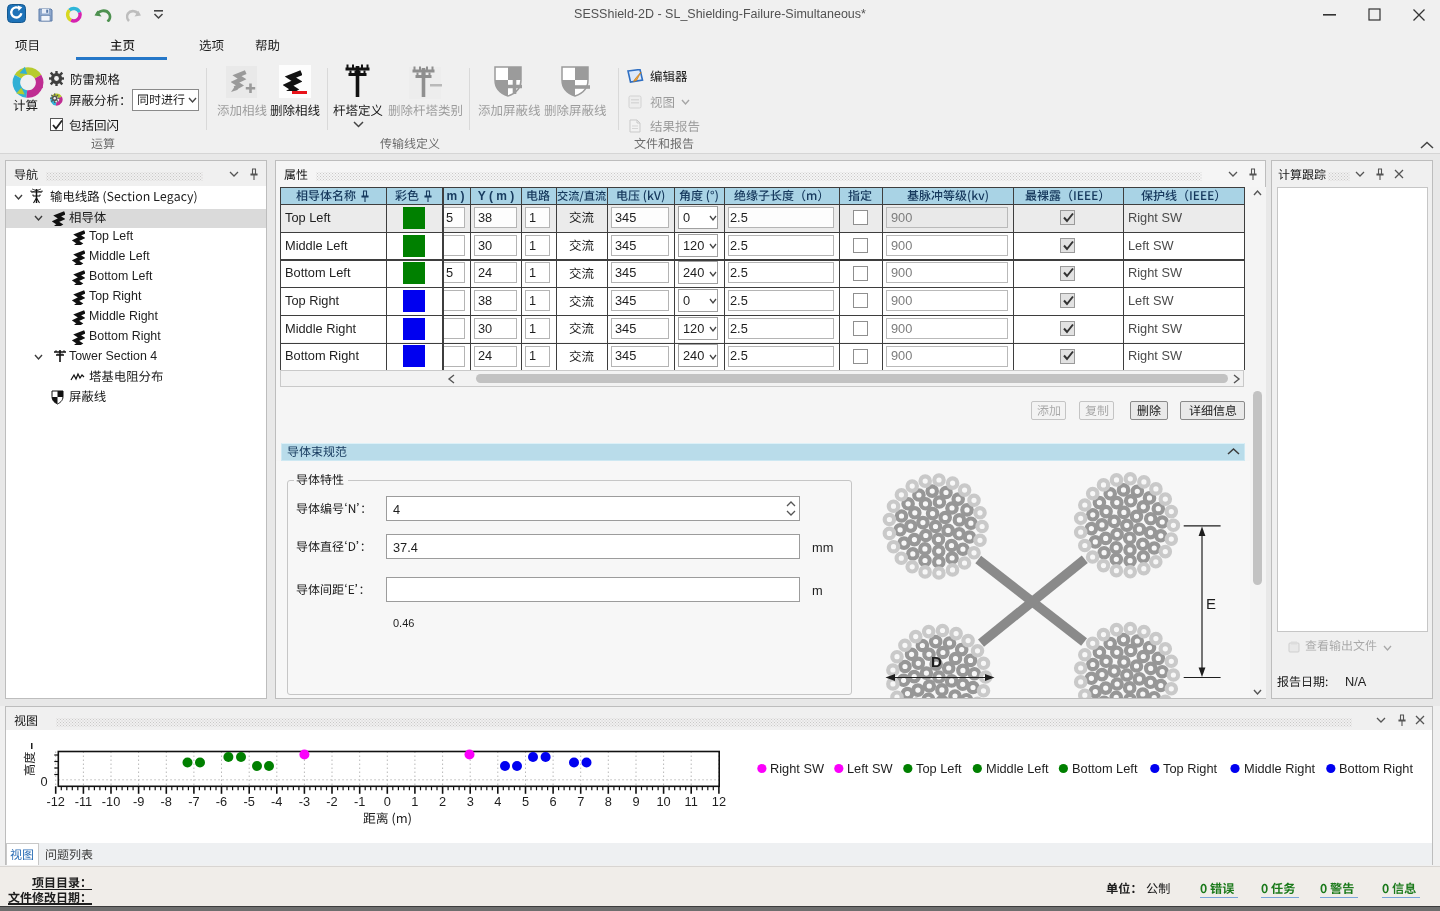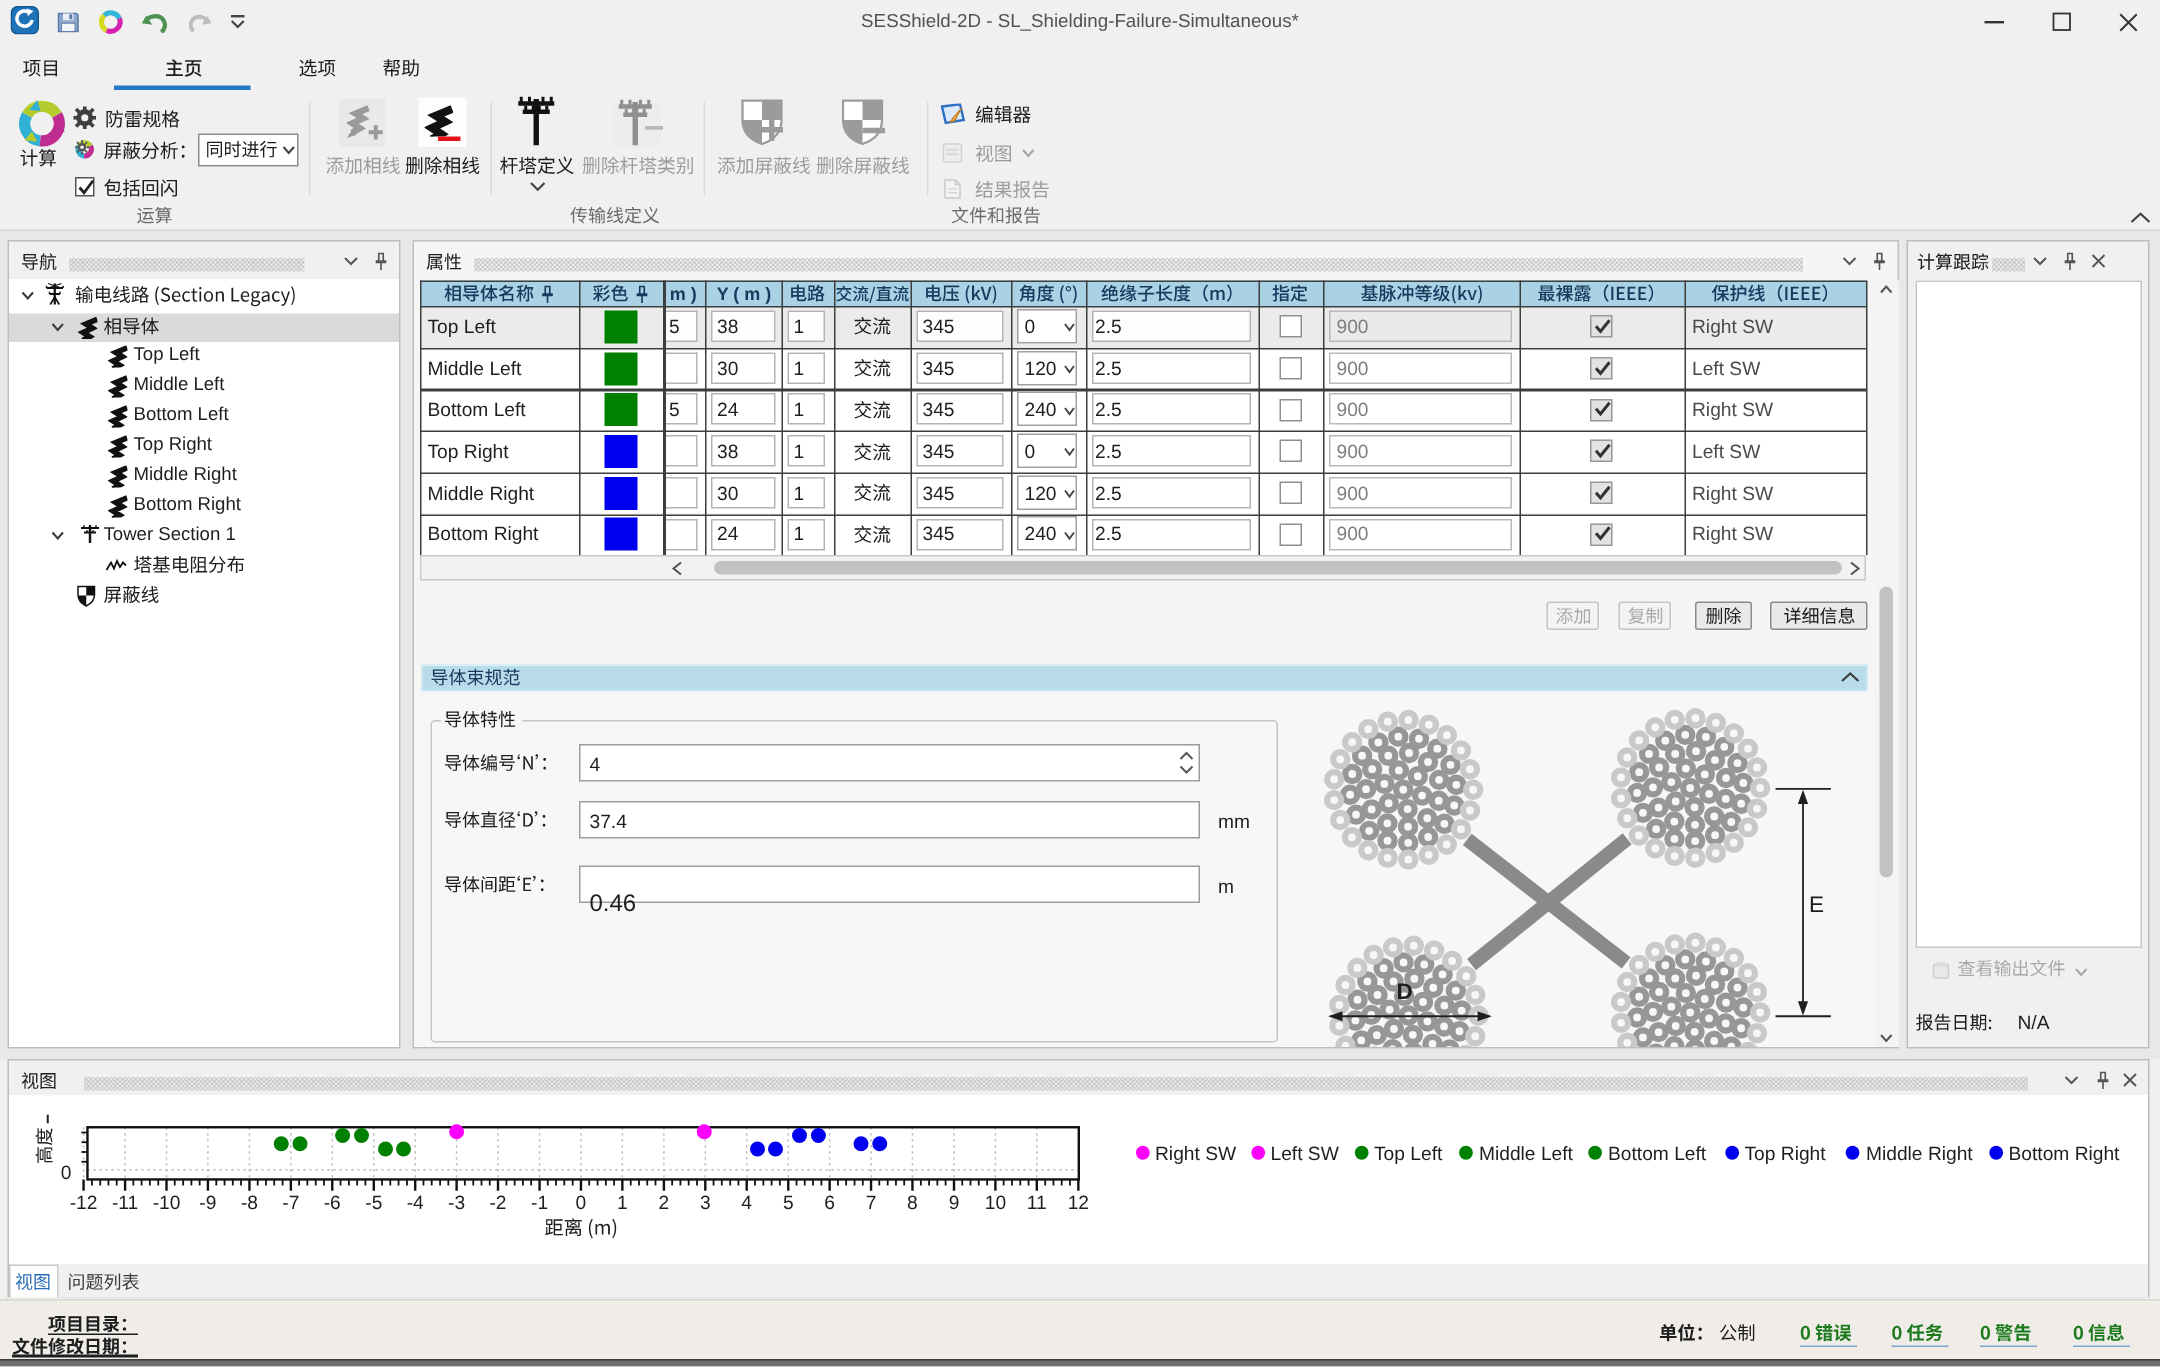--- a/index.html
+++ b/index.html
@@ -342,21 +342,21 @@
 <svg style="position:absolute;left:34px;top:354px" width="9" height="7" viewBox="0 0 9 7">
     <path d="M1 1 L4.5 5 L8 1" fill="none" stroke="#3c3c3c" stroke-width="1.4"></path>
   </svg>
 <svg style="position:absolute;left:53px;top:349px" width="14" height="14" viewBox="0 0 14 14">
     <g stroke="#111">
       <path d="M7 1 V13" stroke-width="1.6"></path>
       <path d="M1 3 H13 M3 6 H11" stroke-width="1.3"></path>
       <path d="M3 1.2 V3 M11 1.2 V3 M5 4.5 V6 M9 4.5 V6" stroke-width="1"></path>
     </g>
   </svg>
-<div class="lt" style="left:69px;top:349px;font-size:12.4px">Tower Section 1</div>
+<div class="lt" style="left:69px;top:349px;font-size:12.4px">Tower Section 4</div>
 <svg style="position:absolute;left:70px;top:372px" width="15" height="11" viewBox="0 0 15 11">
     <path d="M1 8 L4 3 L6 7 L8 2 L10 6 L12 3 L14 5" fill="none" stroke="#111" stroke-width="1.2"></path>
   </svg>
 <svg class="tx" style="left:89.0px;top:381.0px">
     <path d="M6.0 -4.8V-4.0H9.9V-4.8ZM9.2 -10.4V-9.2H6.7V-10.4H5.8V-9.2H4.0V-8.3H5.8V-7.1H6.7V-8.3H9.2V-7.1H10.1V-8.3H11.9V-9.2H10.1V-10.4ZM5.2 -3.1V1.0H6.1V0.5H9.9V1.0H10.8V-3.1ZM6.1 -0.3V-2.3H9.9V-0.3ZM0.4 -1.6 0.8 -0.7C1.8 -1.1 3.1 -1.6 4.4 -2.1L4.2 -3.0L2.9 -2.5V-6.5H4.2V-7.4H2.9V-10.3H2.0V-7.4H0.7V-6.5H2.0V-2.2C1.5 -1.9 0.9 -1.7 0.4 -1.6ZM7.7 -7.7C6.8 -6.6 5.2 -5.4 3.5 -4.6C3.7 -4.5 4.0 -4.1 4.2 -3.9C5.5 -4.6 6.8 -5.5 7.8 -6.5C8.7 -5.7 10.2 -4.7 11.4 -4.1C11.6 -4.3 11.9 -4.6 12.1 -4.8C10.8 -5.3 9.2 -6.3 8.3 -7.1L8.5 -7.4Z M20.9 -10.4V-9.2H16.4V-10.4H15.4V-9.2H13.5V-8.4H15.4V-4.5H13.0V-3.7H15.7C15.0 -2.8 13.9 -2.0 12.8 -1.6C13.0 -1.4 13.3 -1.1 13.5 -0.9C14.7 -1.4 15.9 -2.5 16.7 -3.7H20.6C21.4 -2.6 22.6 -1.5 23.8 -1.0C23.9 -1.2 24.2 -1.6 24.4 -1.7C23.3 -2.1 22.3 -2.8 21.6 -3.7H24.2V-4.5H21.8V-8.4H23.7V-9.2H21.8V-10.4ZM16.4 -8.4H20.9V-7.6H16.4ZM18.1 -3.3V-2.2H15.6V-1.5H18.1V-0.1H13.9V0.7H23.3V-0.1H19.0V-1.5H21.7V-2.2H19.0V-3.3ZM16.4 -6.9H20.9V-6.0H16.4ZM16.4 -5.3H20.9V-4.5H16.4Z M30.4 -5.1V-3.3H27.3V-5.1ZM31.4 -5.1H34.6V-3.3H31.4ZM30.4 -5.9H27.3V-7.7H30.4ZM31.4 -5.9V-7.7H34.6V-5.9ZM26.4 -8.6V-1.6H27.3V-2.4H30.4V-1.1C30.4 0.4 30.8 0.8 32.2 0.8C32.5 0.8 34.6 0.8 34.9 0.8C36.3 0.8 36.6 0.1 36.7 -1.8C36.4 -1.8 36.0 -2.0 35.8 -2.2C35.7 -0.6 35.6 -0.2 34.9 -0.2C34.4 -0.2 32.6 -0.2 32.3 -0.2C31.5 -0.2 31.4 -0.3 31.4 -1.0V-2.4H35.5V-8.6H31.4V-10.4H30.4V-8.6Z M42.8 -9.7V-0.3H41.4V0.6H49.1V-0.3H48.1V-9.7ZM43.7 -0.3V-2.7H47.2V-0.3ZM43.7 -5.8H47.2V-3.5H43.7ZM43.7 -6.7V-8.9H47.2V-6.7ZM38.3 -9.9V1.0H39.2V-9.1H40.9C40.6 -8.2 40.2 -7.1 39.8 -6.3C40.8 -5.3 41.1 -4.4 41.1 -3.7C41.1 -3.3 41.0 -3.0 40.8 -2.9C40.7 -2.8 40.5 -2.8 40.4 -2.8C40.2 -2.7 39.9 -2.7 39.6 -2.8C39.7 -2.5 39.8 -2.2 39.8 -1.9C40.1 -1.9 40.5 -1.9 40.7 -2.0C41.0 -2.0 41.2 -2.1 41.4 -2.2C41.8 -2.5 41.9 -3.0 41.9 -3.7C41.9 -4.4 41.7 -5.3 40.7 -6.4C41.1 -7.3 41.7 -8.6 42.0 -9.6L41.4 -9.9L41.3 -9.9Z M57.9 -10.2 57.1 -9.8C58.0 -8.0 59.5 -6.0 60.8 -4.9C60.9 -5.1 61.3 -5.5 61.5 -5.7C60.2 -6.6 58.7 -8.5 57.9 -10.2ZM53.6 -10.2C52.9 -8.3 51.6 -6.5 50.1 -5.5C50.4 -5.3 50.8 -4.9 50.9 -4.8C51.3 -5.0 51.6 -5.3 51.9 -5.7V-4.8H54.3C54.0 -2.7 53.3 -0.7 50.4 0.2C50.6 0.4 50.9 0.8 51.0 1.0C54.1 -0.1 55.0 -2.4 55.3 -4.8H58.7C58.5 -1.7 58.3 -0.5 58.0 -0.2C57.9 -0.0 57.8 -0.0 57.5 -0.0C57.2 -0.0 56.4 -0.0 55.6 -0.1C55.8 0.2 55.9 0.6 55.9 0.8C56.7 0.9 57.5 0.9 57.9 0.9C58.3 0.8 58.6 0.7 58.9 0.4C59.3 -0.1 59.5 -1.5 59.7 -5.3C59.7 -5.4 59.7 -5.7 59.7 -5.7H52.0C53.0 -6.9 54.0 -8.3 54.6 -9.9Z M66.9 -10.4C66.8 -9.8 66.6 -9.2 66.3 -8.5H62.8V-7.6H65.9C65.1 -6.0 63.9 -4.4 62.4 -3.4C62.6 -3.2 62.8 -2.9 62.9 -2.6C63.6 -3.1 64.2 -3.6 64.8 -4.3V-0.2H65.7V-4.5H68.3V1.0H69.3V-4.5H72.1V-1.4C72.1 -1.2 72.0 -1.1 71.8 -1.1C71.6 -1.1 70.9 -1.1 70.1 -1.1C70.2 -0.9 70.3 -0.5 70.4 -0.3C71.4 -0.3 72.1 -0.3 72.5 -0.4C72.9 -0.6 73.0 -0.8 73.0 -1.3V-5.3H72.1H69.3V-7.0H68.3V-5.3H65.6C66.1 -6.1 66.5 -6.8 66.9 -7.6H73.7V-8.5H67.3C67.5 -9.1 67.7 -9.6 67.9 -10.2Z" fill="#1e1e1e"></path>
   </svg>
 <svg style="position:absolute;left:51px;top:390px" width="13" height="15" viewBox="0 0 13 15">
     <path d="M1 1 H12 V6.5 C12 11 8.5 13 6.5 14 C4.5 13 1 11 1 6.5 Z" fill="#fff" stroke="#111"></path>
     <path d="M6.5 1 H12 V7 H6.5 Z" fill="#111"></path>
     <path d="M1 7 C1 11 4.5 13 6.5 14 L6.5 7 Z" fill="#111"></path>
@@ -667,21 +667,21 @@
 <svg class="tx" style="left:296.0px;top:551.0px">
     <path d="M2.5 -2.2C3.3 -1.6 4.1 -0.6 4.5 -0.0L5.2 -0.6C4.8 -1.2 4.0 -2.0 3.2 -2.7H7.8V-0.1C7.8 0.0 7.7 0.1 7.5 0.1C7.2 0.1 6.4 0.1 5.5 0.1C5.6 0.3 5.8 0.7 5.8 0.9C7.0 0.9 7.7 0.9 8.1 0.8C8.6 0.7 8.7 0.4 8.7 -0.1V-2.7H11.3V-3.5H8.7V-4.4H7.8V-3.5H0.7V-2.7H3.1ZM1.6 -9.2V-6.1C1.6 -5.0 2.2 -4.7 4.2 -4.7C4.6 -4.7 8.5 -4.7 9.0 -4.7C10.5 -4.7 10.9 -5.0 11.1 -6.3C10.8 -6.3 10.4 -6.4 10.2 -6.5C10.1 -5.6 9.9 -5.5 8.9 -5.5C8.1 -5.5 4.8 -5.5 4.1 -5.5C2.8 -5.5 2.6 -5.6 2.6 -6.1V-6.7H9.9V-9.6H1.6ZM2.6 -8.8H9.0V-7.5H2.6Z M15.0 -10.0C14.4 -8.2 13.4 -6.4 12.4 -5.2C12.5 -5.0 12.8 -4.6 12.9 -4.4C13.2 -4.8 13.6 -5.2 13.9 -5.7V0.9H14.8V-7.3C15.2 -8.1 15.6 -8.9 15.9 -9.8ZM17.0 -2.1V-1.3H19.0V0.9H19.8V-1.3H21.8V-2.1H19.8V-6.3C20.6 -4.2 21.7 -2.1 23.0 -1.0C23.2 -1.2 23.5 -1.6 23.7 -1.7C22.4 -2.8 21.1 -4.8 20.4 -6.8H23.4V-7.7H19.8V-10.0H19.0V-7.7H15.6V-6.8H18.4C17.7 -4.8 16.4 -2.7 15.1 -1.7C15.3 -1.5 15.6 -1.2 15.8 -1.0C17.0 -2.1 18.2 -4.1 19.0 -6.2V-2.1Z M26.3 -7.3V-0.3H24.6V0.5H35.5V-0.3H33.8V-7.3H30.0L30.2 -8.2H35.1V-9.0H30.3L30.5 -10.0L29.5 -10.1L29.4 -9.0H24.9V-8.2H29.3L29.1 -7.3ZM27.1 -4.8H32.9V-3.8H27.1ZM27.1 -5.5V-6.5H32.9V-5.5ZM27.1 -3.1H32.9V-2.1H27.1ZM27.1 -0.3V-1.4H32.9V-0.3Z M39.1 -10.1C38.6 -9.2 37.5 -8.2 36.6 -7.6C36.7 -7.4 37.0 -7.1 37.1 -6.8C38.1 -7.6 39.2 -8.7 39.9 -9.7ZM40.6 -9.4V-8.6H45.2C44.0 -7.0 41.7 -5.7 39.7 -5.1C39.9 -4.9 40.2 -4.5 40.3 -4.3C41.4 -4.7 42.7 -5.3 43.8 -6.1C44.9 -5.6 46.3 -4.9 47.0 -4.4L47.5 -5.1C46.8 -5.6 45.6 -6.2 44.5 -6.6C45.4 -7.3 46.1 -8.2 46.6 -9.1L46.0 -9.5L45.8 -9.4ZM40.6 -4.0V-3.1H43.2V-0.2H39.9V0.6H47.5V-0.2H44.2V-3.1H46.8V-4.0ZM39.3 -7.4C38.6 -6.2 37.5 -4.9 36.4 -4.1C36.6 -3.9 36.8 -3.5 36.9 -3.3C37.3 -3.6 37.8 -4.0 38.2 -4.5V1.0H39.1V-5.6C39.5 -6.1 39.8 -6.6 40.1 -7.1Z M50.7 -9.7 50.5 -10.2C49.7 -9.8 49.0 -9.0 49.0 -7.9C49.0 -7.3 49.4 -6.8 49.9 -6.8C50.4 -6.8 50.7 -7.2 50.7 -7.6C50.7 -8.0 50.4 -8.3 50.0 -8.3C49.8 -8.3 49.7 -8.3 49.6 -8.2C49.6 -8.8 50.1 -9.4 50.7 -9.7Z M52.9 0.0H55.2C57.8 0.0 59.3 -1.6 59.3 -4.4C59.3 -7.2 57.8 -8.8 55.1 -8.8H52.9ZM54.0 -0.9V-7.9H55.0C57.1 -7.9 58.1 -6.7 58.1 -4.4C58.1 -2.2 57.1 -0.9 55.0 -0.9Z M60.6 -7.2 60.8 -6.7C61.6 -7.1 62.3 -7.9 62.3 -9.0C62.3 -9.6 61.9 -10.1 61.4 -10.1C60.8 -10.1 60.5 -9.7 60.5 -9.3C60.5 -8.9 60.8 -8.6 61.3 -8.6C61.4 -8.6 61.5 -8.6 61.6 -8.7C61.6 -8.1 61.2 -7.5 60.6 -7.2Z M66.7 -5.8C67.2 -5.8 67.6 -6.2 67.6 -6.7C67.6 -7.3 67.2 -7.6 66.7 -7.6C66.2 -7.6 65.8 -7.3 65.8 -6.7C65.8 -6.2 66.2 -5.8 66.7 -5.8ZM66.7 0.0C67.2 0.0 67.6 -0.3 67.6 -0.9C67.6 -1.4 67.2 -1.8 66.7 -1.8C66.2 -1.8 65.8 -1.4 65.8 -0.9C65.8 -0.3 66.2 0.0 66.7 0.0Z" fill="#1e1e1e"></path>
   </svg>
 <div style="position:absolute;left:386px;top:534px;width:414px;height:25px;background:#fff;border:1px solid #9c9c9c"></div>
 <div class="lt" style="left:393px;top:540px;font-size:12.8px">37.4</div>
 <div class="lt" style="left:812px;top:540px;font-size:12.8px">mm</div>
 <svg class="tx" style="left:296.0px;top:594.0px">
     <path d="M2.5 -2.2C3.3 -1.6 4.1 -0.6 4.5 -0.0L5.2 -0.6C4.8 -1.2 4.0 -2.0 3.2 -2.7H7.8V-0.1C7.8 0.0 7.7 0.1 7.5 0.1C7.2 0.1 6.4 0.1 5.5 0.1C5.6 0.3 5.8 0.7 5.8 0.9C7.0 0.9 7.7 0.9 8.1 0.8C8.6 0.7 8.7 0.4 8.7 -0.1V-2.7H11.3V-3.5H8.7V-4.4H7.8V-3.5H0.7V-2.7H3.1ZM1.6 -9.2V-6.1C1.6 -5.0 2.2 -4.7 4.2 -4.7C4.6 -4.7 8.5 -4.7 9.0 -4.7C10.5 -4.7 10.9 -5.0 11.1 -6.3C10.8 -6.3 10.4 -6.4 10.2 -6.5C10.1 -5.6 9.9 -5.5 8.9 -5.5C8.1 -5.5 4.8 -5.5 4.1 -5.5C2.8 -5.5 2.6 -5.6 2.6 -6.1V-6.7H9.9V-9.6H1.6ZM2.6 -8.8H9.0V-7.5H2.6Z M15.0 -10.0C14.4 -8.2 13.4 -6.4 12.4 -5.2C12.5 -5.0 12.8 -4.6 12.9 -4.4C13.2 -4.8 13.6 -5.2 13.9 -5.7V0.9H14.8V-7.3C15.2 -8.1 15.6 -8.9 15.9 -9.8ZM17.0 -2.1V-1.3H19.0V0.9H19.8V-1.3H21.8V-2.1H19.8V-6.3C20.6 -4.2 21.7 -2.1 23.0 -1.0C23.2 -1.2 23.5 -1.6 23.7 -1.7C22.4 -2.8 21.1 -4.8 20.4 -6.8H23.4V-7.7H19.8V-10.0H19.0V-7.7H15.6V-6.8H18.4C17.7 -4.8 16.4 -2.7 15.1 -1.7C15.3 -1.5 15.6 -1.2 15.8 -1.0C17.0 -2.1 18.2 -4.1 19.0 -6.2V-2.1Z M25.1 -7.4V1.0H26.0V-7.4ZM25.3 -9.5C25.8 -9.0 26.4 -8.2 26.7 -7.7L27.5 -8.2C27.2 -8.7 26.5 -9.4 26.0 -9.9ZM28.5 -3.5H31.4V-1.9H28.5ZM28.5 -5.9H31.4V-4.3H28.5ZM27.7 -6.6V-1.2H32.3V-6.6ZM28.2 -9.4V-8.6H34.0V-0.1C34.0 0.0 34.0 0.1 33.8 0.1C33.7 0.1 33.2 0.1 32.7 0.1C32.8 0.3 32.9 0.7 33.0 0.9C33.7 0.9 34.2 0.9 34.5 0.8C34.8 0.6 35.0 0.4 35.0 -0.1V-9.4Z M37.8 -8.8H40.1V-6.7H37.8ZM42.6 -5.9H45.8V-3.4H42.6ZM47.3 -9.5H41.7V0.5H47.5V-0.4H42.6V-2.6H46.7V-6.7H42.6V-8.6H47.3ZM36.4 -0.4 36.6 0.4C37.9 0.1 39.6 -0.4 41.2 -0.9L41.1 -1.7L39.6 -1.2V-3.4H41.1V-4.2H39.6V-5.9H41.0V-9.6H37.0V-5.9H38.7V-1.0L37.8 -0.8V-4.7H37.0V-0.6Z M50.7 -9.7 50.5 -10.2C49.7 -9.8 49.0 -9.0 49.0 -7.9C49.0 -7.3 49.4 -6.8 49.9 -6.8C50.4 -6.8 50.7 -7.2 50.7 -7.6C50.7 -8.0 50.4 -8.3 50.0 -8.3C49.8 -8.3 49.7 -8.3 49.6 -8.2C49.6 -8.8 50.1 -9.4 50.7 -9.7Z M52.9 0.0H58.1V-0.9H54.0V-4.2H57.4V-5.1H54.0V-7.9H58.0V-8.8H52.9Z M59.4 -7.2 59.6 -6.7C60.4 -7.1 61.1 -7.9 61.1 -9.0C61.1 -9.6 60.7 -10.1 60.2 -10.1C59.6 -10.1 59.4 -9.7 59.4 -9.3C59.4 -8.9 59.7 -8.6 60.1 -8.6C60.2 -8.6 60.4 -8.6 60.4 -8.7C60.4 -8.1 60.0 -7.5 59.4 -7.2Z M65.5 -5.8C66.0 -5.8 66.4 -6.2 66.4 -6.7C66.4 -7.3 66.0 -7.6 65.5 -7.6C65.0 -7.6 64.6 -7.3 64.6 -6.7C64.6 -6.2 65.0 -5.8 65.5 -5.8ZM65.5 0.0C66.0 0.0 66.4 -0.3 66.4 -0.9C66.4 -1.4 66.0 -1.8 65.5 -1.8C65.0 -1.8 64.6 -1.4 64.6 -0.9C64.6 -0.3 65.0 0.0 65.5 0.0Z" fill="#1e1e1e"></path>
   </svg>
 <div style="position:absolute;left:386px;top:577px;width:414px;height:25px;background:#fff;border:1px solid #9c9c9c"></div>
-<div class="lt" style="left:393px;top:594px;font-size:16px">0.46</div>
+<div class="lt" style="left:393px;top:617px;font-size:11px">0.46</div>
 <div class="lt" style="left:812px;top:583px;font-size:12.8px">m</div>
 <svg style="position:absolute;left:0;top:0" width="1440" height="911" viewBox="0 0 1440 911">
     <g clip-path="url(#bclip)">
       <defs>
         <clipPath id="bclip">
           <rect x="860" y="461" width="390" height="237"></rect>
         </clipPath>
       </defs>
       <g stroke="#8a8a8a" stroke-width="9.5">
         <line x1="978.2" y1="559.6" x2="1084.1" y2="641.9"></line>

